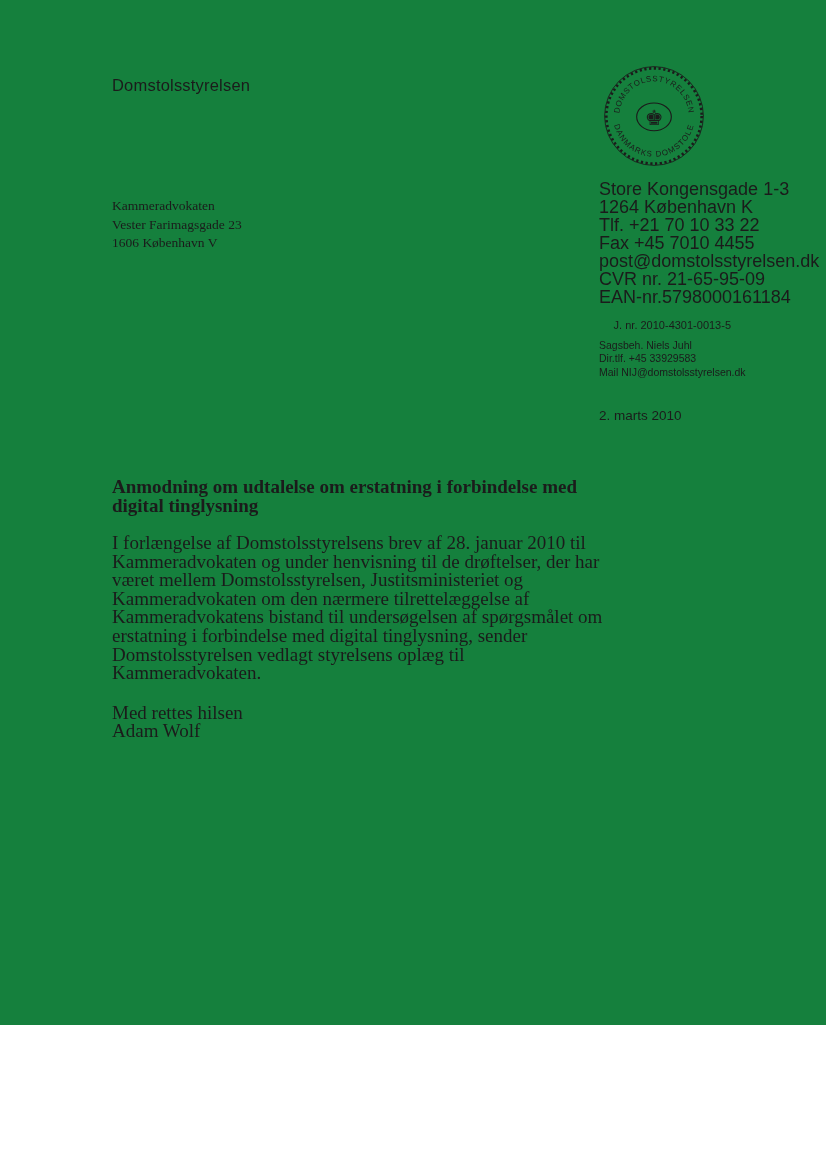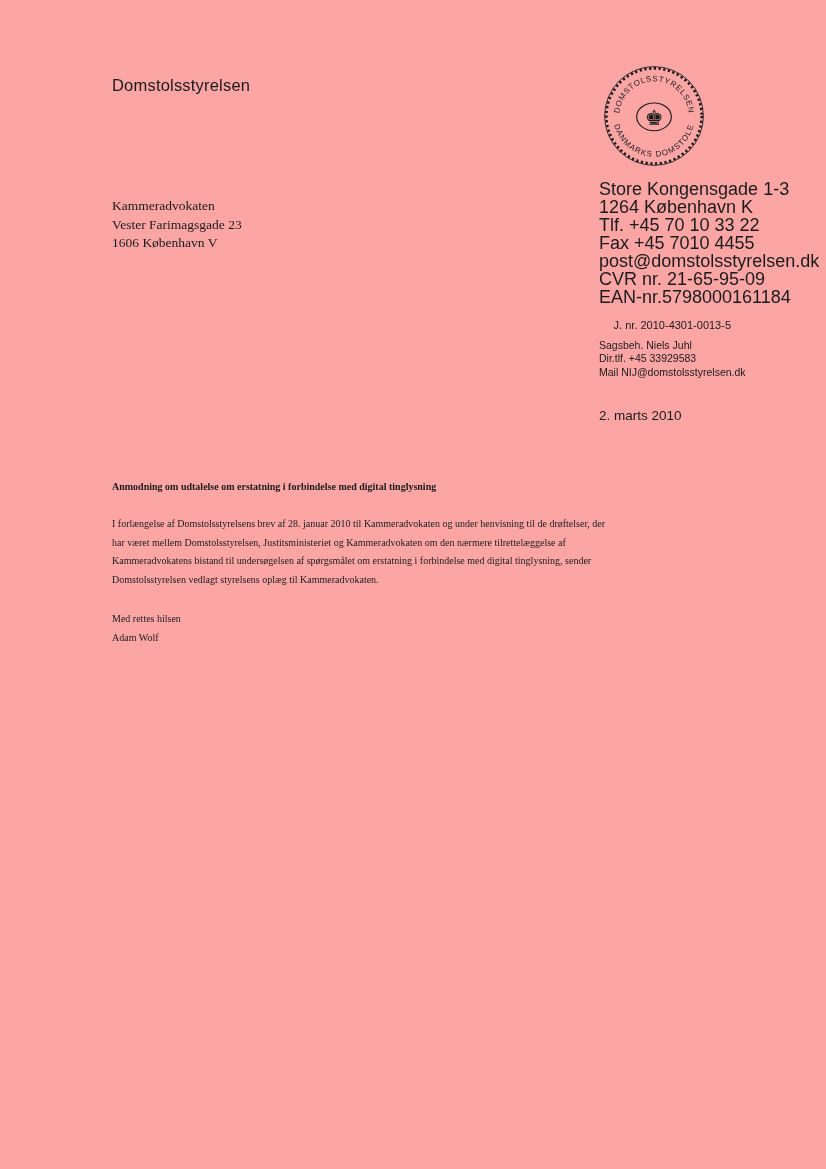--- a/index.html
+++ b/index.html
@@ -3,22 +3,22 @@
 <meta charset="utf-8">
 <style>
   html, body {
     margin: 0;
     padding: 0;
     background: #ffffff;
   }
   .page {
     position: relative;
     width: 826px;
-    height: 1169px;
-    background: #fca5a5;
+    height: 1025px;
+    background: #15803d;
     color: #1b1b1b;
     overflow: hidden;
   }
 
   
   .letterhead-title {
     position: absolute;
     left: 112px;
     top: 76px;
     font-family: "Liberation Sans", sans-serif;
@@ -80,21 +80,21 @@
     color: #1b1b1b;
   }
 
   
   .letter-body {
     position: absolute;
     left: 112px;
     top: 477px;
     width: 497px;
     font-family: "Liberation Serif", serif;
-    font-size: 10px;
+    font-size: 19px;
     line-height: 18.6px;
     color: #1b1b1b;
   }
   .subject {
     font-weight: bold;
     max-width: 472px;
     line-height: 19px;
     margin: 0 0 19px 0;
   }
   .letter-body p {
@@ -137,21 +137,21 @@
 
   <div class="recipient">
     <div>Kammeradvokaten</div>
     <div>Vester Farimagsgade 23</div>
     <div>1606 København V</div>
   </div>
 
   <div class="sender-info">
     <div>Store Kongensgade 1-3</div>
     <div>1264 København K</div>
-    <div>Tlf. +45 70 10 33 22</div>
+    <div>Tlf. +21 70 10 33 22</div>
     <div>Fax +45 7010 4455</div>
     <div>post@domstolsstyrelsen.dk</div>
     <div>CVR nr. 21-65-95-09</div>
     <div>EAN-nr.5798000161184</div>
   </div>
 
   <div class="case-info">
     <div class="journal-no">J. nr. 2010-4301-0013-5</div>
     <div>Sagsbeh. Niels Juhl</div>
     <div>Dir.tlf. +45 33929583</div>

